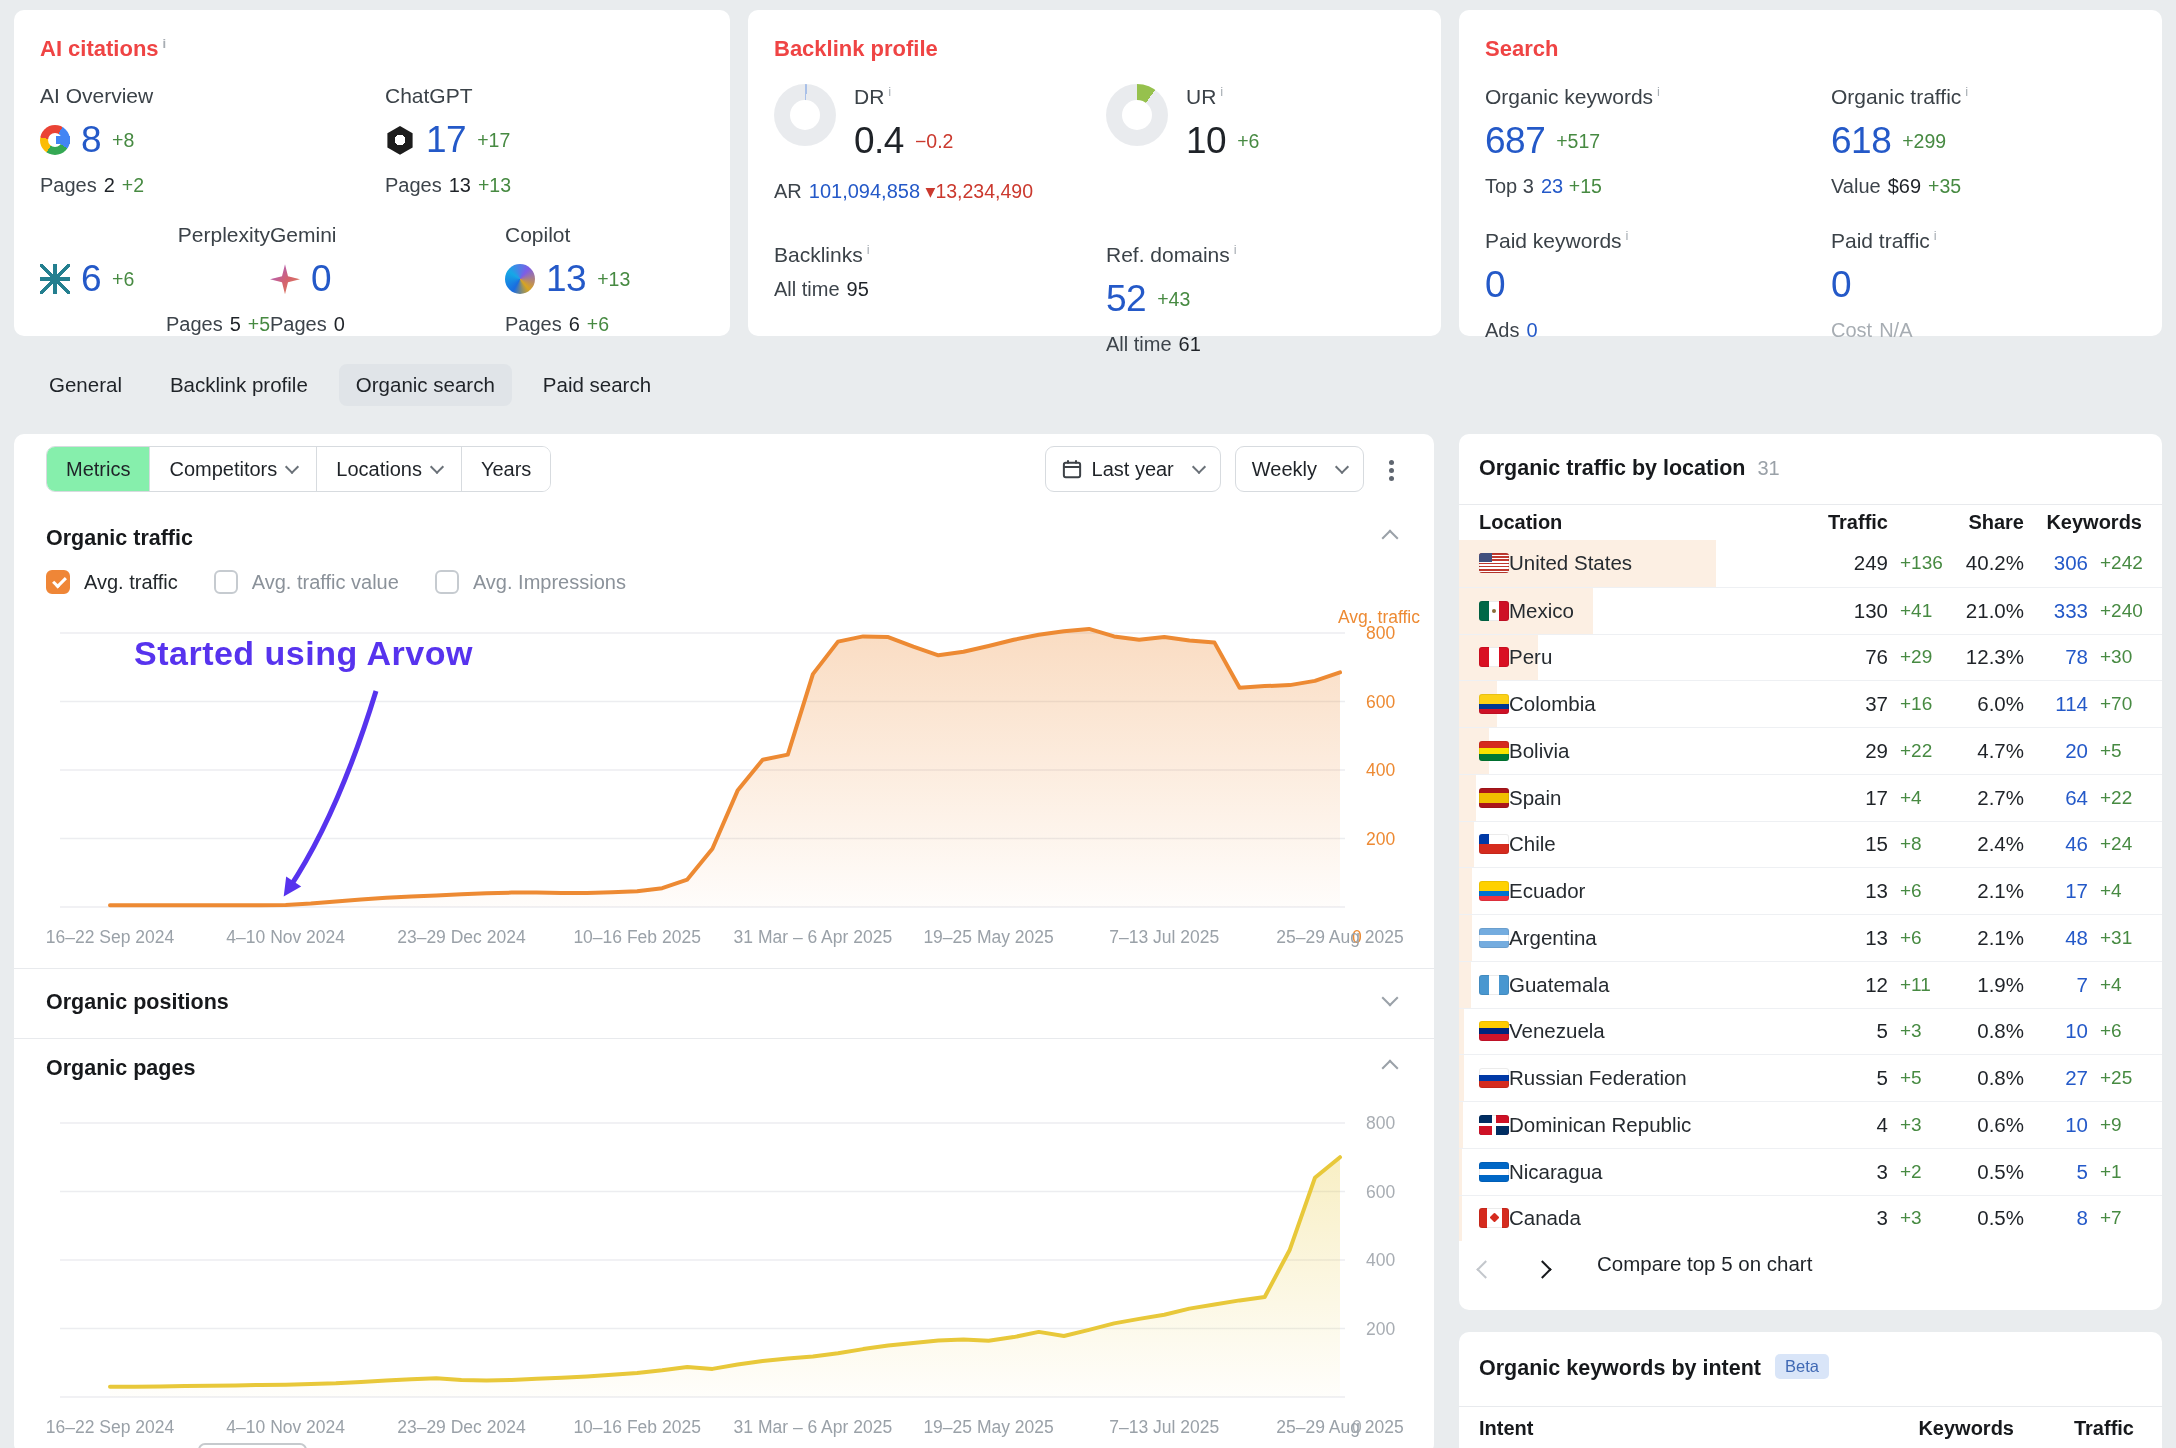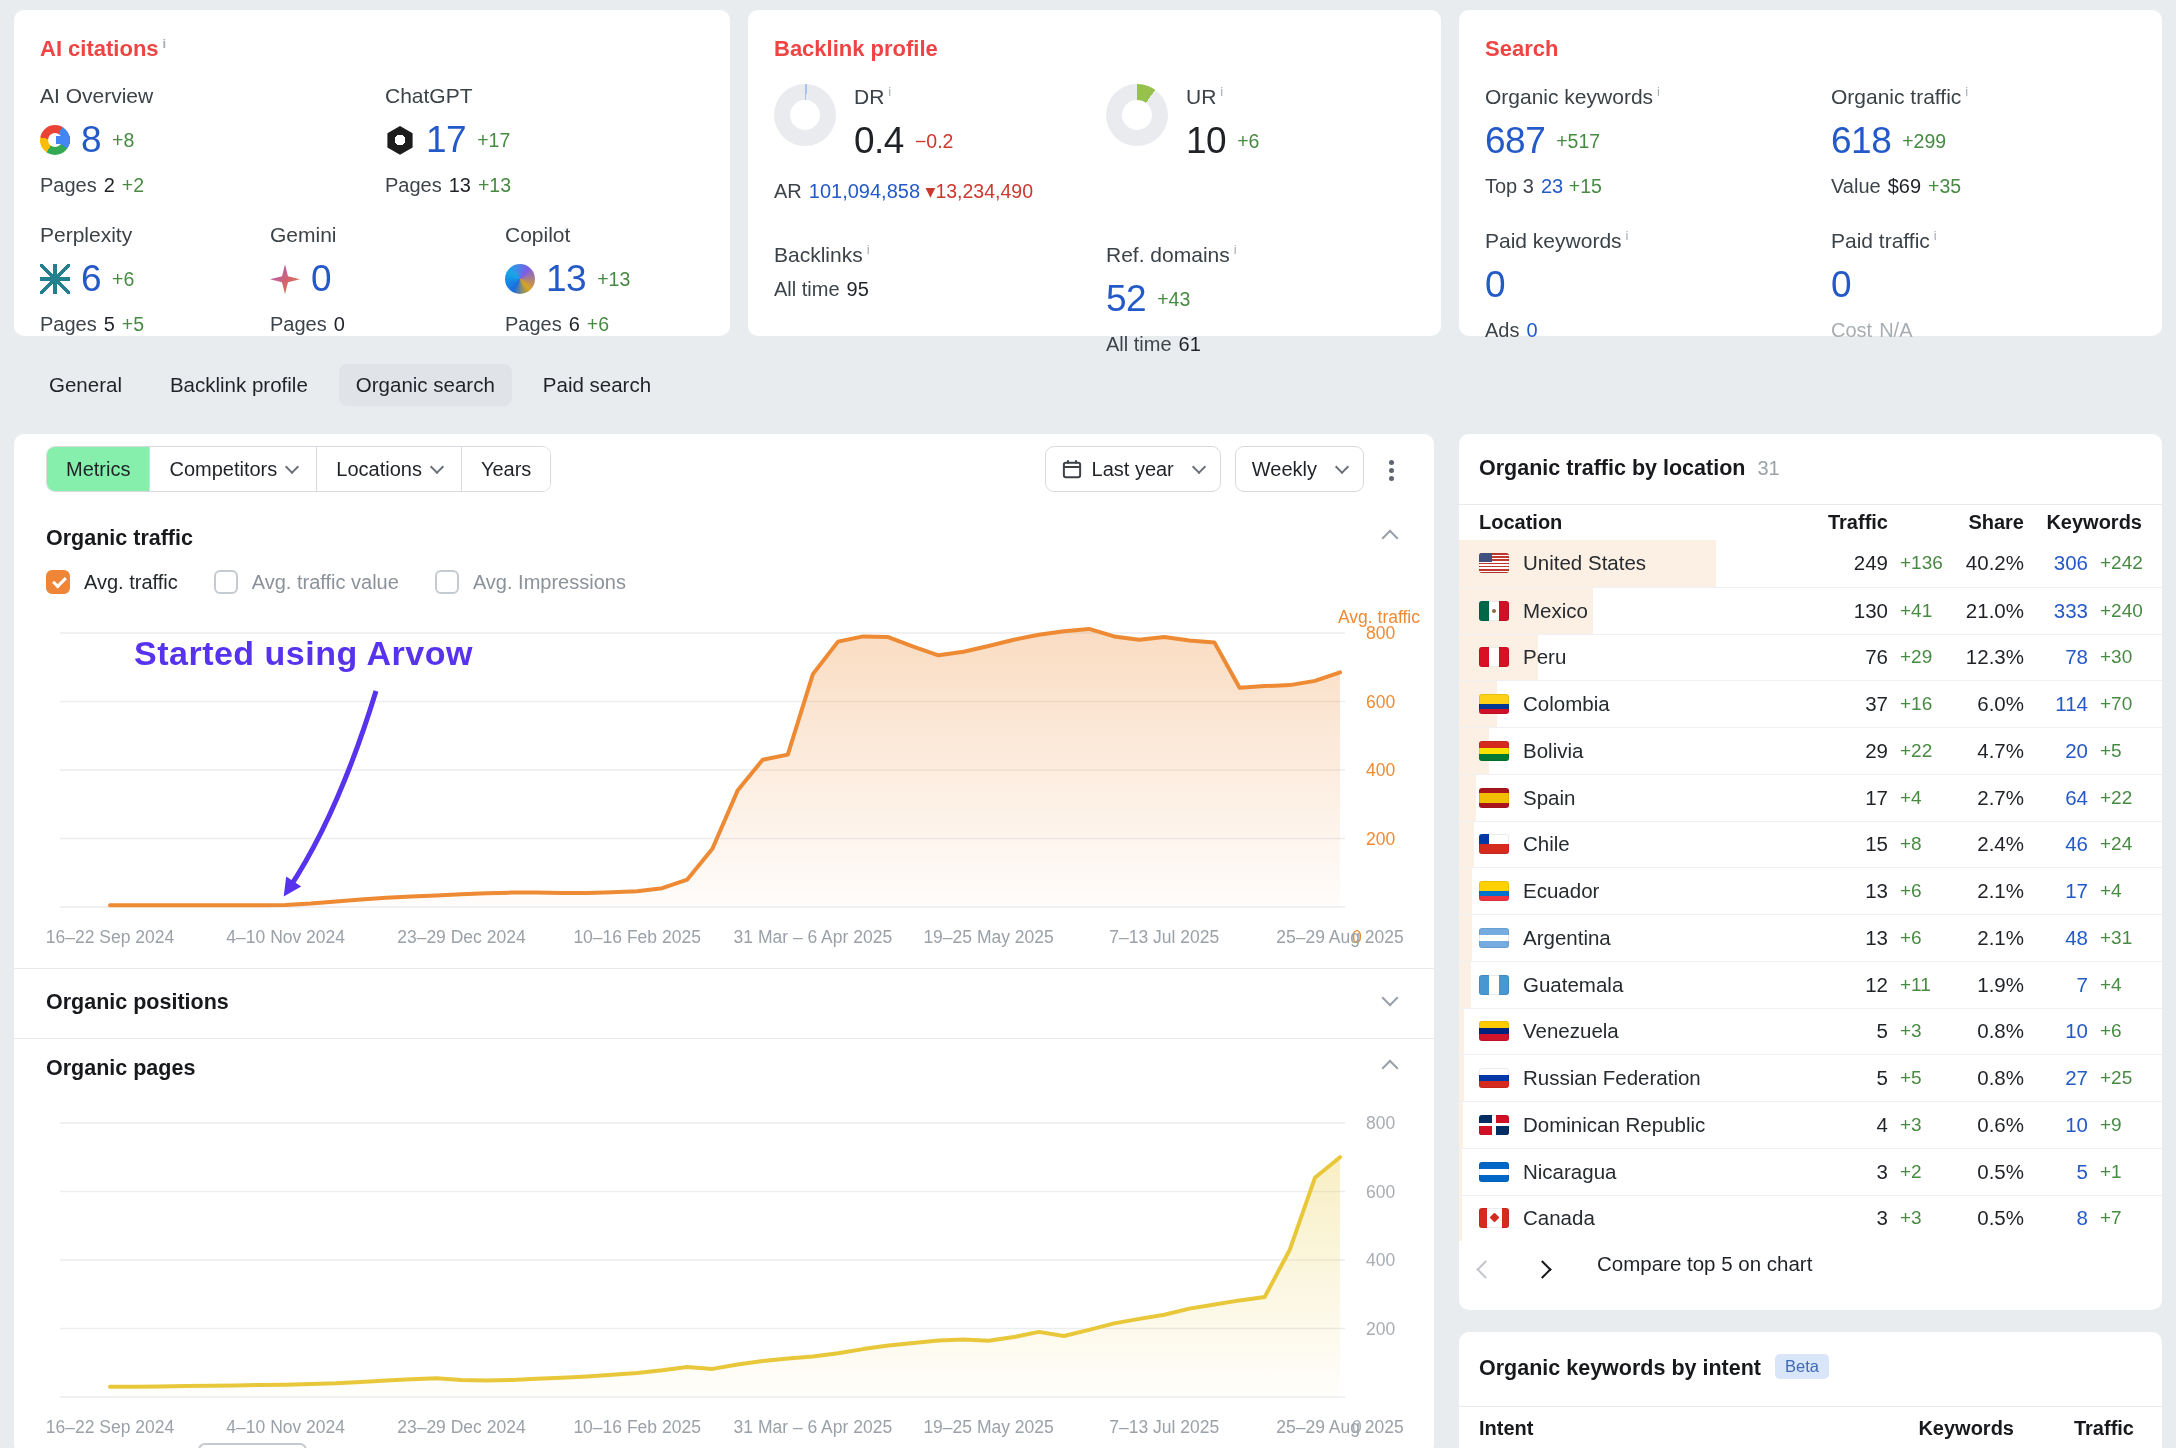--- a/index.html
+++ b/index.html
@@ -16,21 +16,21 @@
   .metric-value-row{display:flex;align-items:center;gap:11px;height:46px;}
   .metric-num{font-size:37px;letter-spacing:-0.5px;}
   .delta{font-size:19.5px;}
   .metric-sub{font-size:20px;margin-top:11px;white-space:nowrap;}
   .sub-label{color:#3d444b;margin-right:7px;}
   .sub-val{color:#1f2328;margin-right:7px;}
   .t-blue{color:#2459c8;} .t-blue2{color:#2459c8;} .t-green{color:#478a42;}
   .t-red{color:#cb392e;} .t-dark{color:#1f2328;} .t-muted{color:#a7adb3;}
   .metric-grid{display:flex;flex-wrap:wrap;}
   .metric-grid>div:nth-of-type(1){width:345px;} .metric-grid>div:nth-of-type(2){width:300px;}
-  .metric-grid>div:nth-of-type(3){width:230px;} .metric-grid>div:nth-of-type(4){width:235px;}
+  .metric-grid>div:nth-of-type(3){width:230px;text-align:right;} .metric-grid>div:nth-of-type(4){width:235px;}
   .metric-grid>div:nth-of-type(5){width:170px;}
   .ai-item{margin-bottom:26px;}
   .ai-icon{width:30px;height:30px;position:relative;flex:none;display:inline-block;}
   .icon-google{border-radius:50%;background:conic-gradient(from -40deg,#ea4335 0 70deg,#4285f4 70deg 165deg,#34a853 165deg 255deg,#fbbc05 255deg 320deg,#ea4335 320deg 360deg);}
   .icon-google::before{content:"";position:absolute;inset:8px;background:#fff;border-radius:50%;}
   .icon-google::after{content:"";position:absolute;right:0;top:11px;width:14px;height:8px;background:#4285f4;}
   .icon-chatgpt{background:radial-gradient(circle at 50% 50%,rgba(0,0,0,0) 0 5.5px,#1c1c1c 5.5px);
                 clip-path:polygon(50% 2%,92% 26%,92% 74%,50% 98%,8% 74%,8% 26%);}
   .icon-perplexity{background:
     linear-gradient(0deg,transparent 44%,#247f8f 44% 56%,transparent 56%),
@@ -85,21 +85,21 @@
   
   #loc-panel{left:1459px;top:434px;width:703px;height:876px;}
   .panel-title-row{position:absolute;left:20px;top:22px;font-size:21.5px;font-weight:700;color:#17191c;}
   .panel-count{font-weight:400;color:#9aa1a8;margin-left:12px;font-size:20px;}
   .loc-head,.loc-row{display:grid;grid-template-columns:325px 84px 60px 76px 64px 54px;align-items:center;box-sizing:border-box;padding-left:20px;}
   .loc-head{position:absolute;left:0;right:0;top:70px;height:36px;border-top:1px solid #e8eaed;font-weight:700;font-size:20px;color:#17191c;}
   #loc-rows{position:absolute;left:0;right:0;top:106px;}
   .loc-row{height:46.75px;border-top:1px solid #eef0f3;position:relative;cursor:pointer;}
   .loc-row:first-of-type{border-top:none;}
   .share-bar{position:absolute;left:0;top:0;bottom:0;background:#fcefe3;}
-  .loc-name-cell{display:flex;align-items:center;gap:14px;position:relative;}
+  .loc-name-cell{display:flex;align-items:center;position:relative;}
   .loc-name{font-size:20.5px;color:#262b30;}
   .cell{position:relative;font-size:20.5px;}
   .cell.num{text-align:right;}
   .cell.delta{font-size:19px;padding-left:12px;text-align:left;}
   .h-right{text-align:right;}
   .kw-head{grid-column:5/7;text-align:right;}
   .flag{width:30px;height:20px;border-radius:3px;position:relative;display:inline-block;overflow:hidden;flex:none;box-shadow:inset 0 0 0 1px rgba(0,0,0,.08);}
   .flag-us{background:repeating-linear-gradient(180deg,#c0392f 0 1.6px,#fff 1.6px 3.2px);}
   .flag-us::after{content:"";position:absolute;left:0;top:0;width:13px;height:9px;background:#41507e;}
   .flag-mx{background:linear-gradient(90deg,#006847 0 33%,#fff 33% 67%,#ce1126 67%);}

